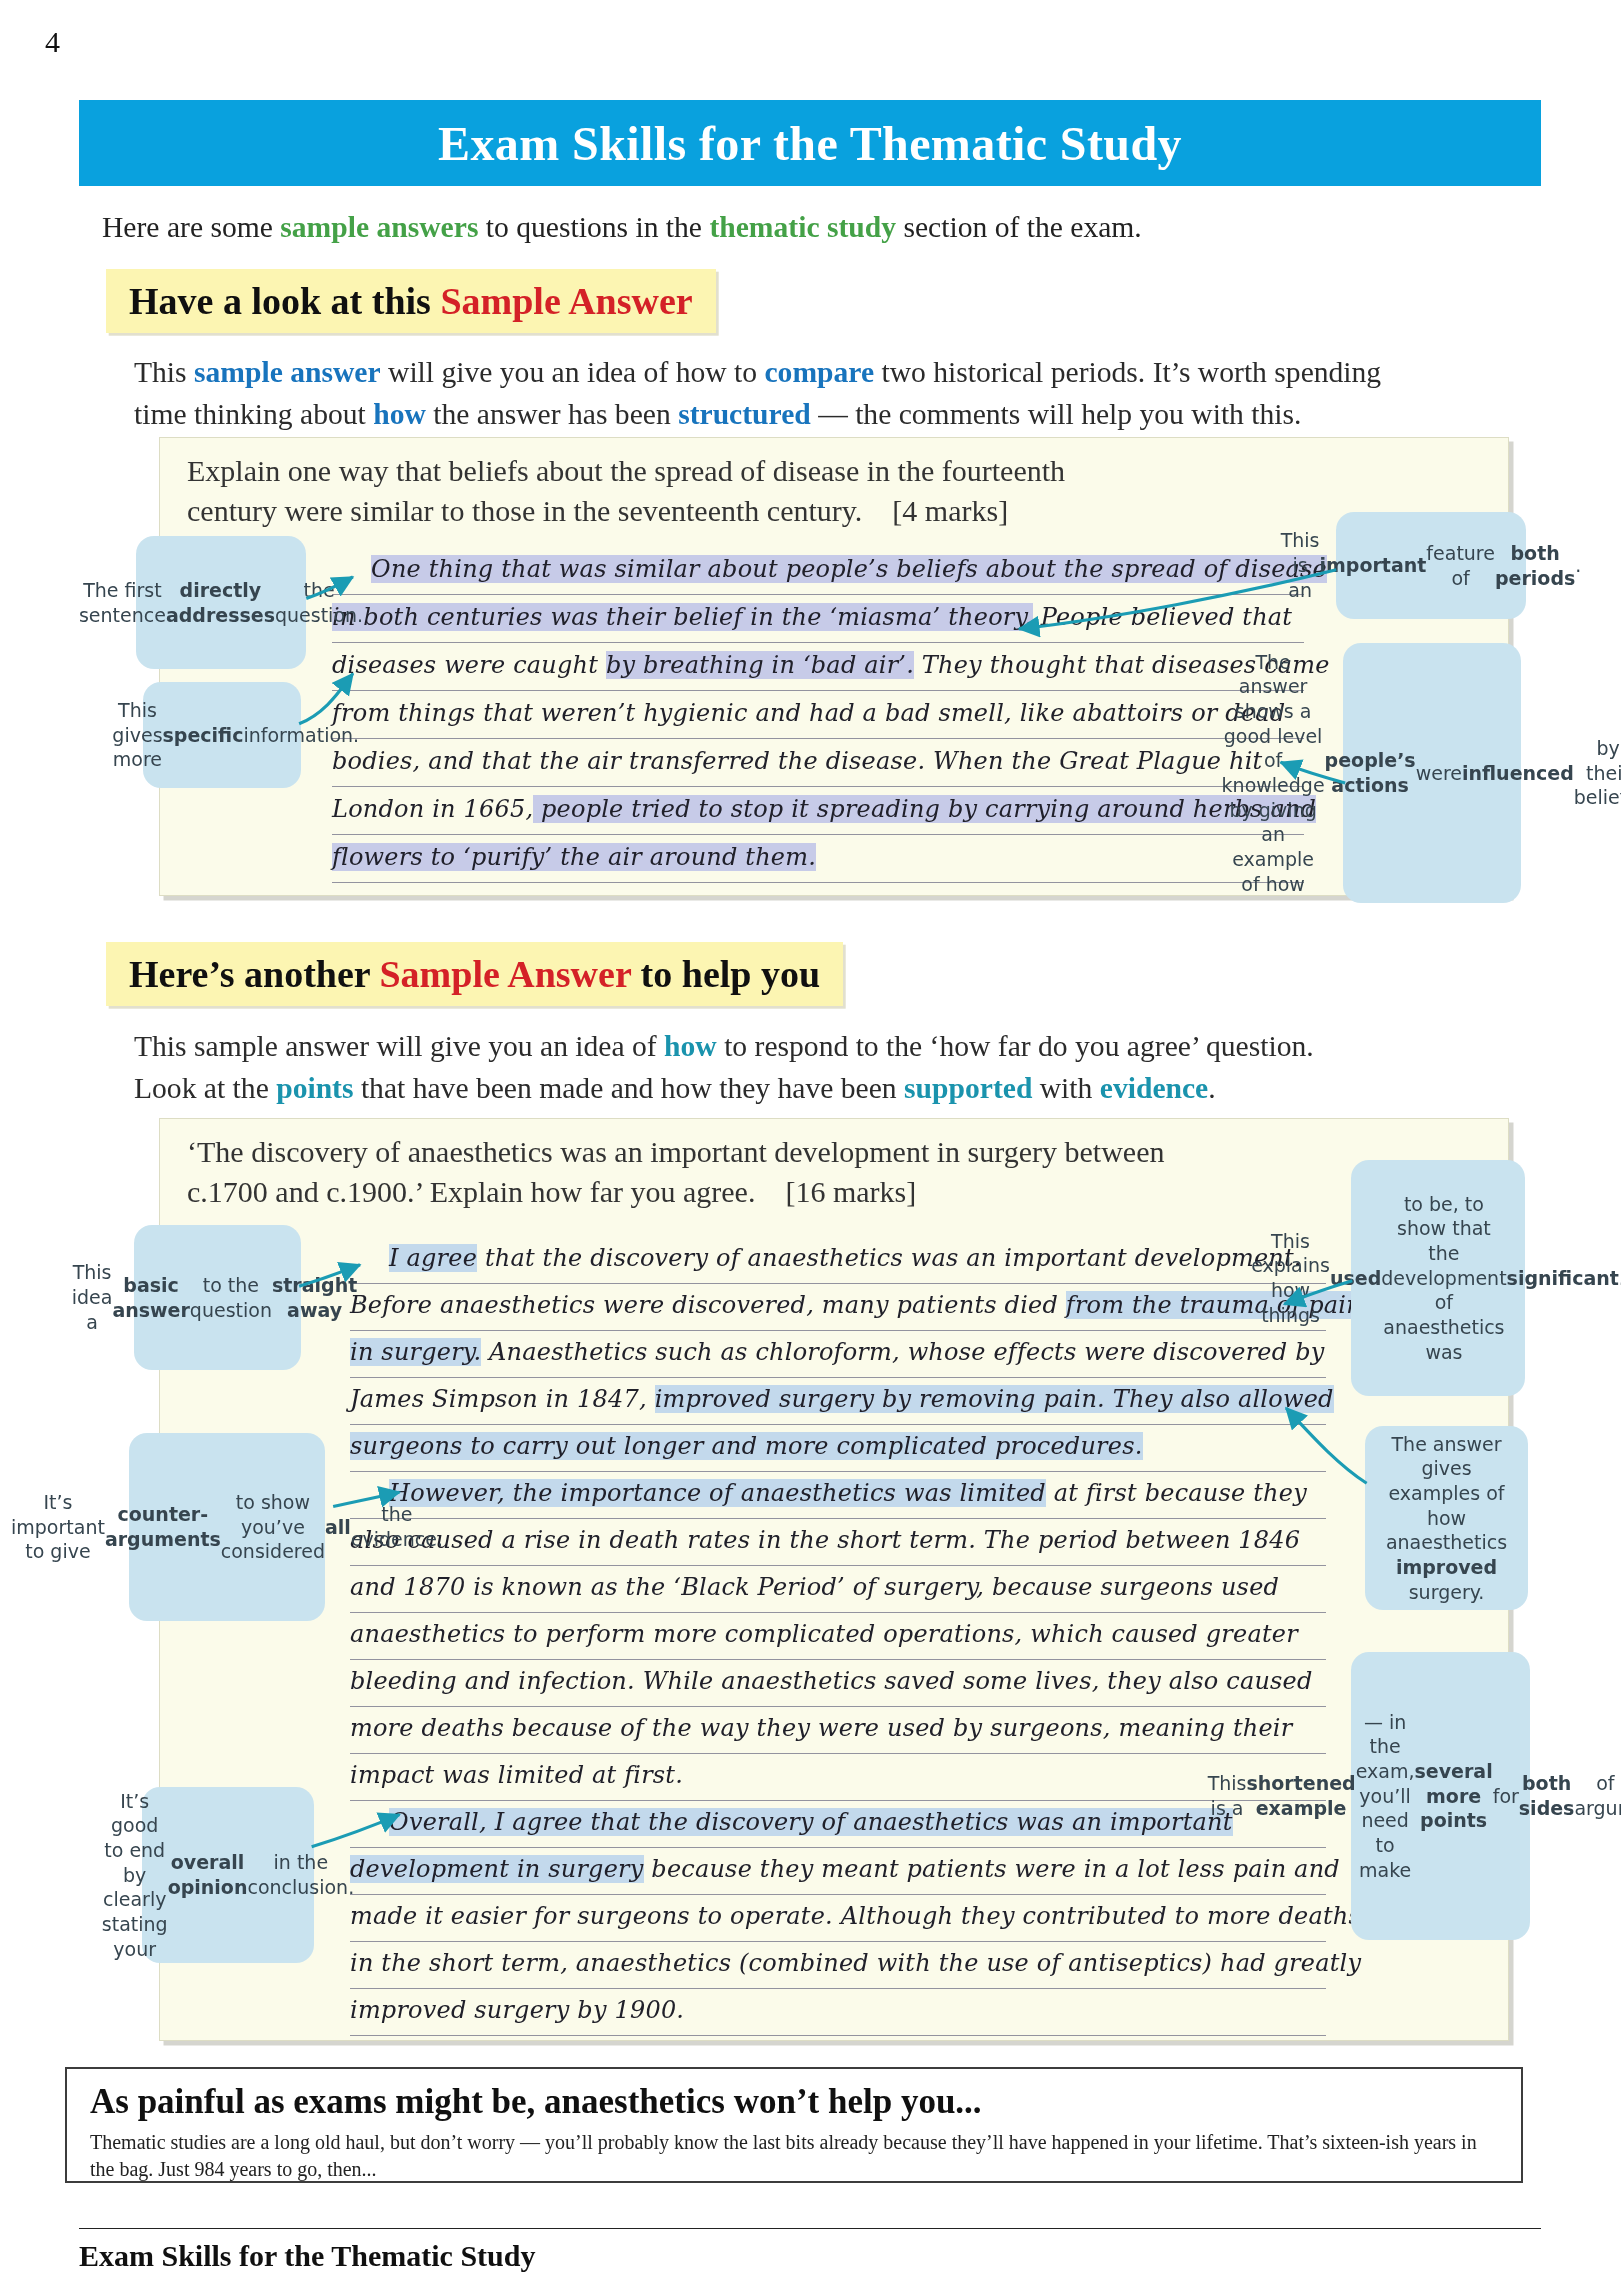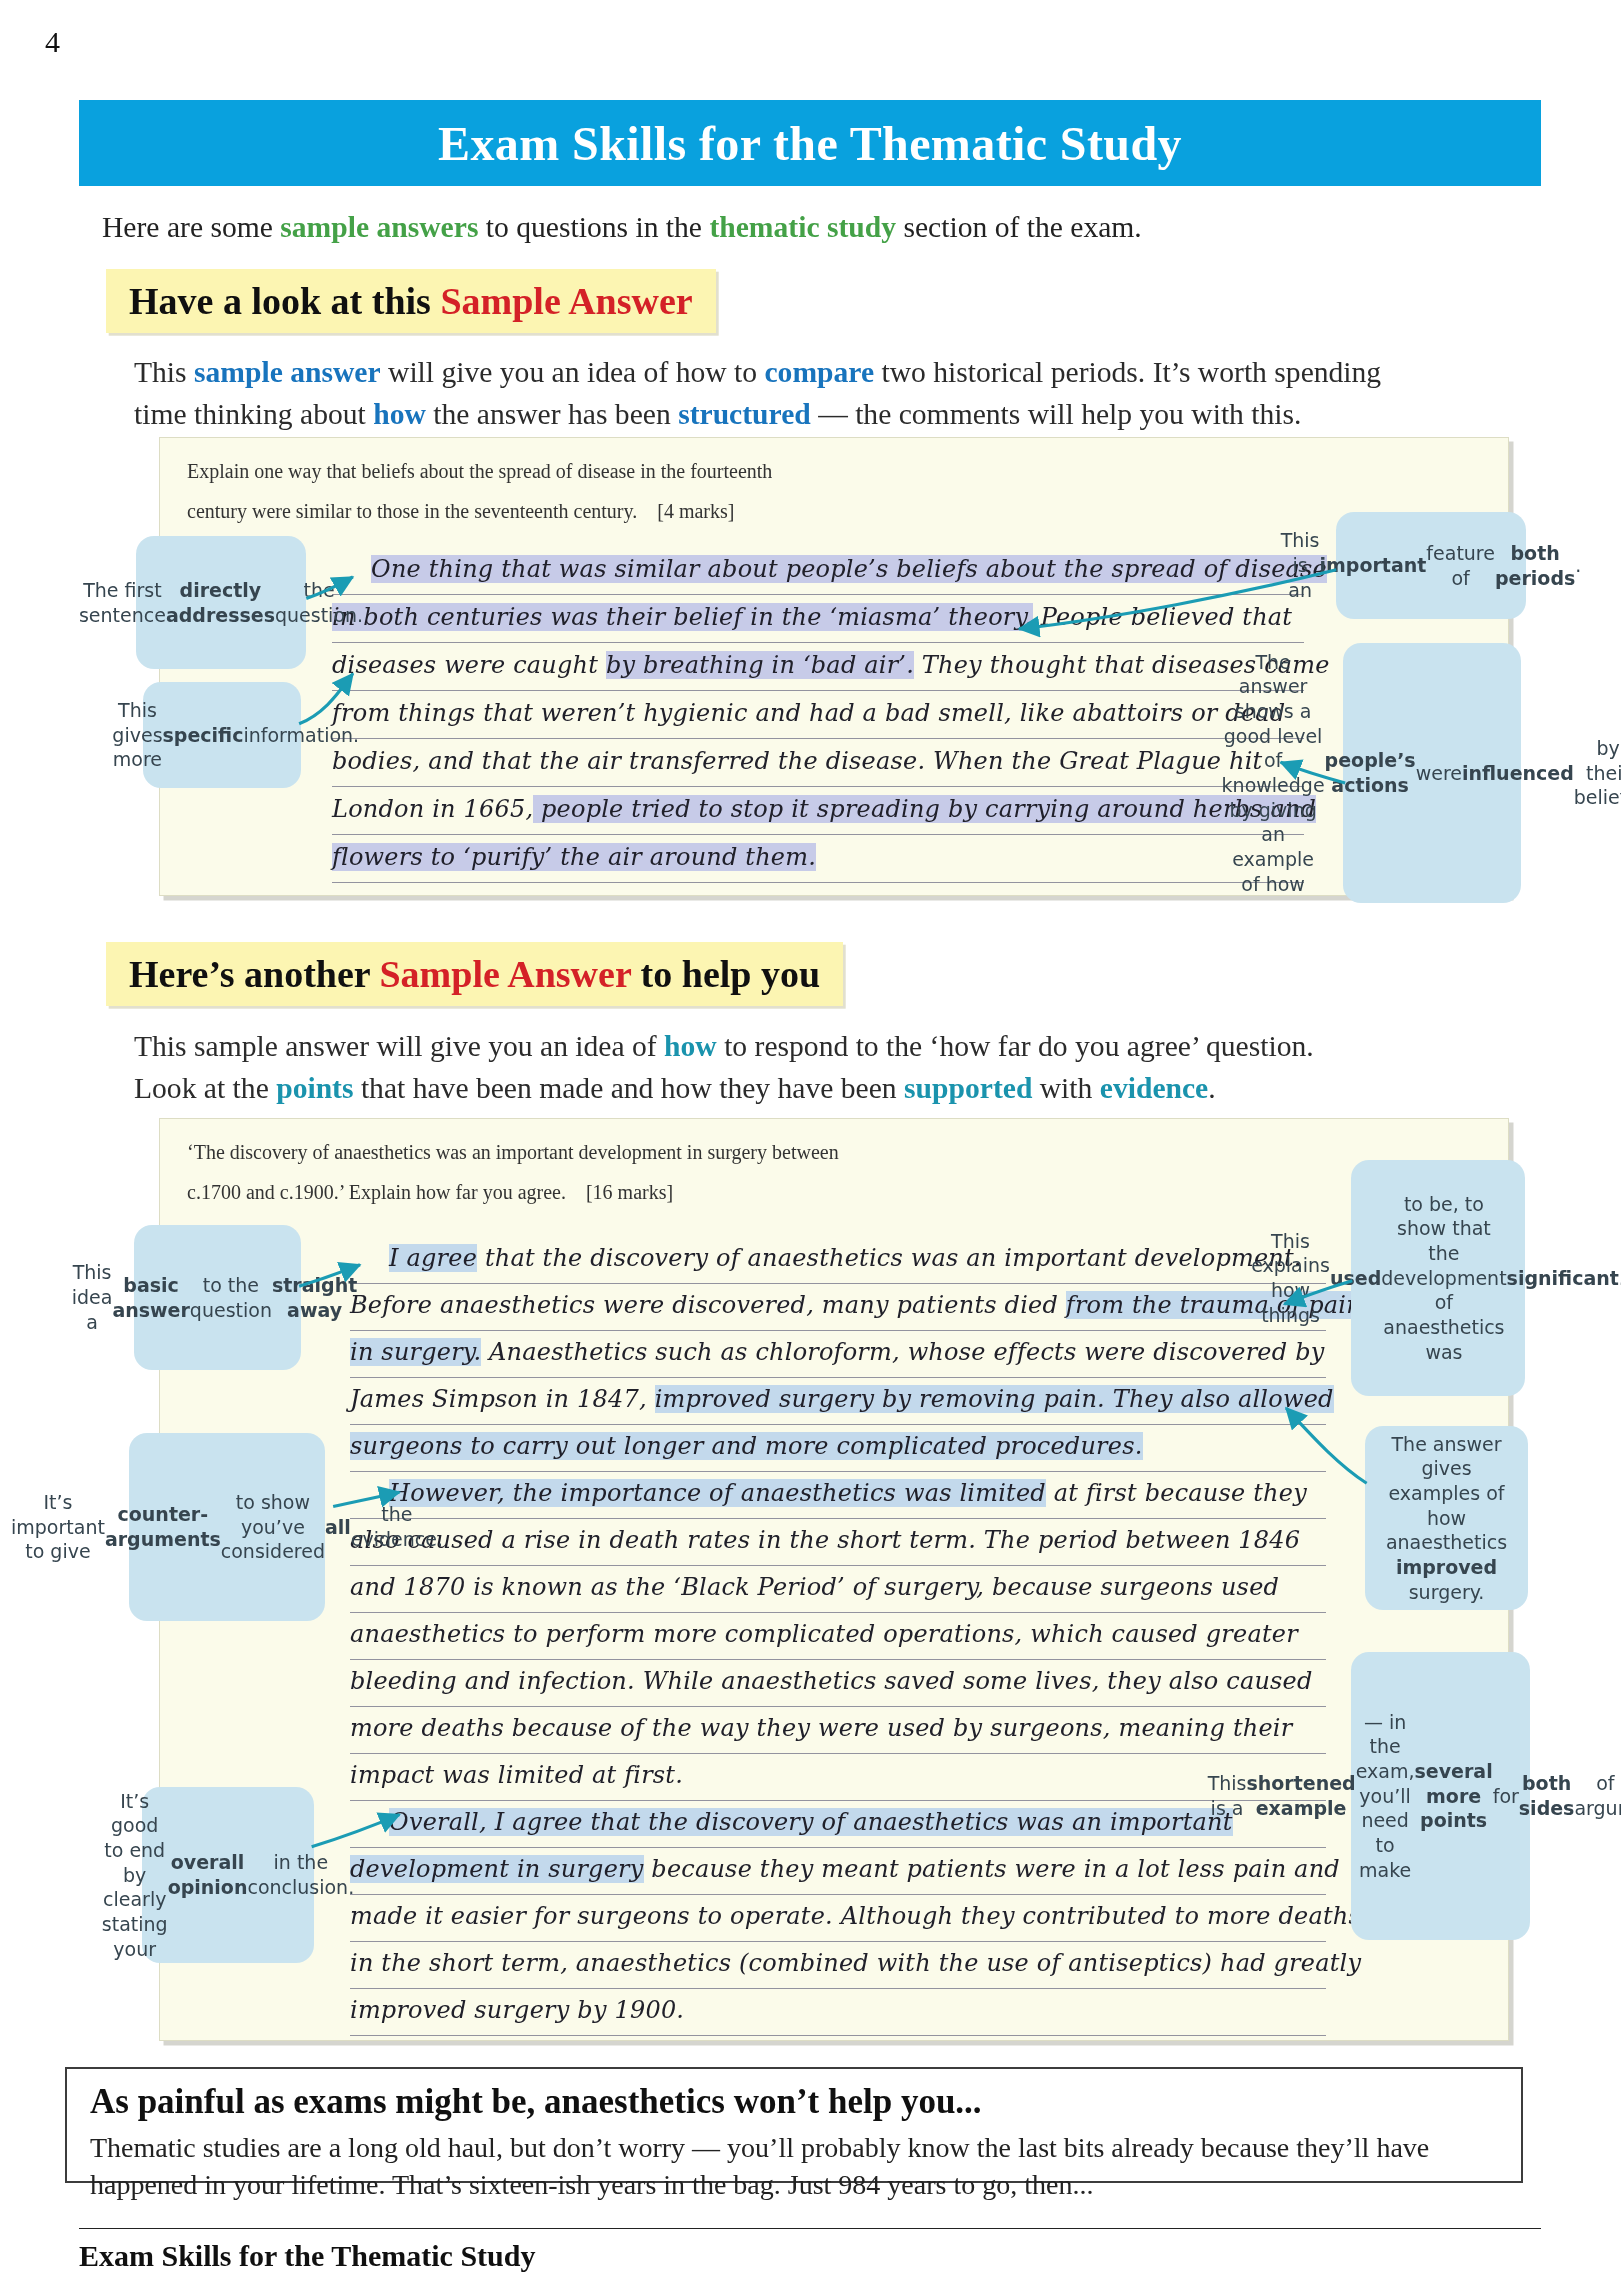--- a/index.html
+++ b/index.html
@@ -23,41 +23,41 @@
 
   .para{font-size:29.6px;color:#2b2b2b;line-height:1.43;}
 
   .green{color:#44a147;font-weight:bold;}
   .blue{color:#1874bd;font-weight:bold;}
   .teal{color:#1a93ad;font-weight:bold;}
   .b{font-weight:bold;}
 
   .cream{background:#fbfbea;border:0.9px solid #ddddc4;box-shadow:4.5px 4.5px 0 rgba(150,150,135,0.4);}
 
-  .q-line{height:40px;line-height:40px;font-size:20px;color:#333;white-space:nowrap;}
+  .q-line{height:40px;line-height:40px;font-size:30px;color:#333;white-space:nowrap;}
 
   .ans-line{border-bottom:1.3px solid #93939f;font-style:italic;
     font-family:"DejaVu Serif",serif;font-size:24px;color:#20202a;
     white-space:nowrap;letter-spacing:0.2px;}
   .s1l{height:47px;line-height:45px;}
   .s2l{height:46px;line-height:43px;}
   .indent{padding-left:39px;}
   .hl{background:#c7cbe8;}
   .hl2{background:#c3d9ec;}
 
   .bubble{position:absolute;background:#c9e3ef;border-radius:18px;
     display:flex;align-items:center;justify-content:center;text-align:center;
     font-family:"DejaVu Sans",sans-serif;font-size:19px;color:#36454f;
     padding:10.7px 12.5px;box-sizing:border-box;line-height:1.3;}
 
   #arrows{left:0;top:0;pointer-events:none;}
 
   #note{border:2.7px solid #3c3c3c;background:#fff;padding:12.5px 23px;box-sizing:border-box;}
   #note .nh{font-size:35px;font-weight:bold;color:#101010;margin-bottom:7.2px;}
-  #note .nb{font-size:28px;color:#222;line-height:1.35;}
+  #note .nb{font-size:20px;color:#222;line-height:1.35;}
 
   .footer-rule{border-top:1.8px solid #222;}
   .footer{font-size:30px;font-weight:bold;color:#101010;}
 </style>
 </head>
 <body>
 
 <div id="page">
 
   <div class="pagenum abs">4</div>

